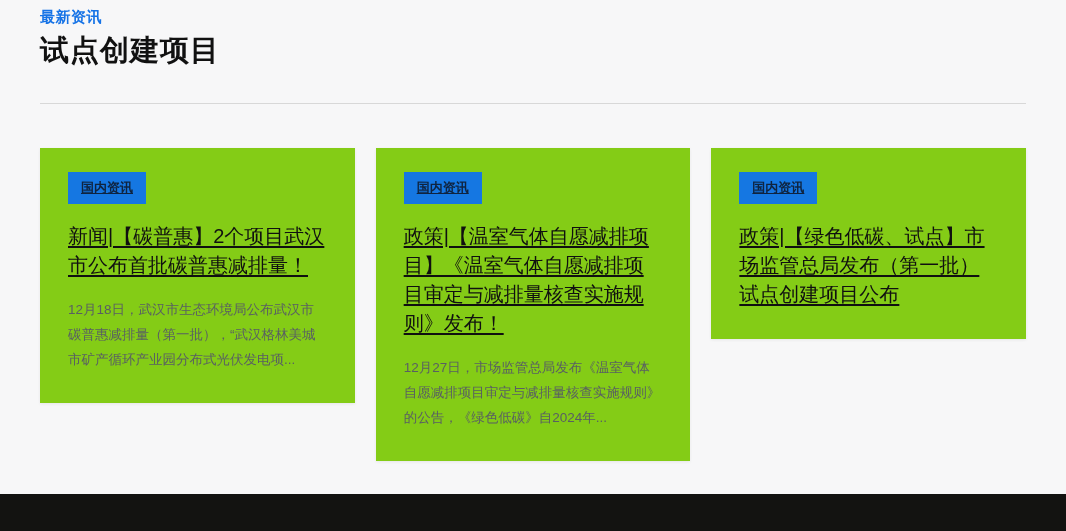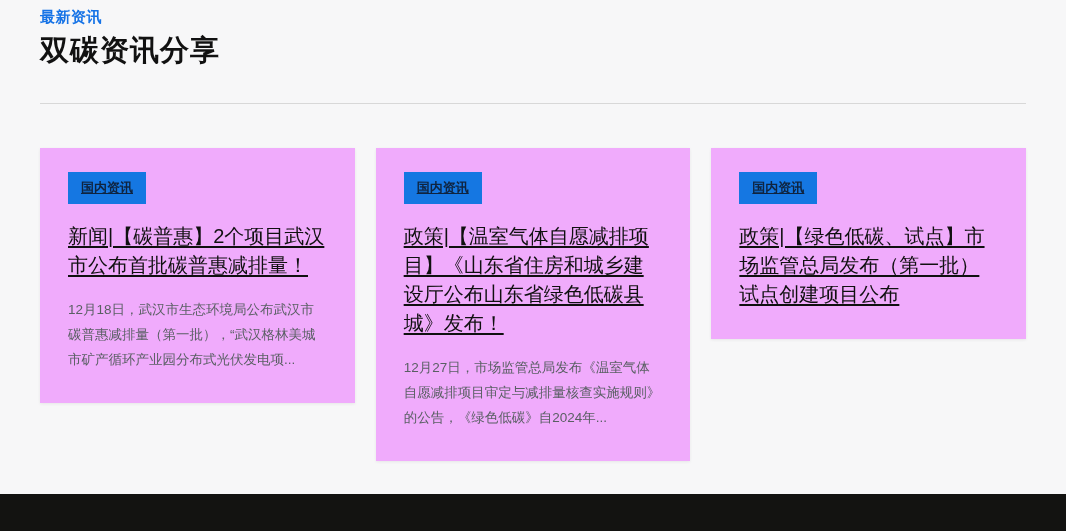--- a/index.html
+++ b/index.html
@@ -29,21 +29,21 @@
     margin: 32px 0 0 0;
   }
   .cards {
     margin-top: 44px;
     display: flex;
     gap: 21px;
     align-items: flex-start;
   }
   .card {
     width: 316px;
-    background: #f0abfc;
+    background: #84cc16;
     box-shadow: 0 1px 3px rgba(0,0,0,0.07);
     padding: 24px 28px 30px 28px;
     cursor: pointer;
   }
   .badge {
     display: inline-block;
     background: #1577e2;
     padding: 6px 13px 7px 13px;
   }
   .badge span {
@@ -74,38 +74,38 @@
     width: 1066px;
     height: 37px;
     background: #131311;
   }
 </style>
 </head>
 <body>
 
 <div class="section">
   <div class="eyebrow">最新资讯</div>
-  <h1 class="page-title">双碳资讯分享</h1>
+  <h1 class="page-title">试点创建项目</h1>
   <hr class="divider">
 
   <div class="cards">
 
     <div class="card">
       <div class="badge">
         <span>国内资讯</span>
       </div>
       <div class="card-title">新闻|【碳普惠】2个项目武汉市公布首批碳普惠减排量！</div>
       <div class="card-excerpt">12月18日，武汉市生态环境局公布武汉市碳普惠减排量（第一批），“武汉格林美城市矿产循环产业园分布式光伏发电项...</div>
     </div>
 
     <div class="card">
       <div class="badge">
         <span>国内资讯</span>
       </div>
-      <div class="card-title">政策|【温室气体自愿减排项目】《山东省住房和城乡建设厅公布山东省绿色低碳县城》发布！</div>
+      <div class="card-title">政策|【温室气体自愿减排项目】《温室气体自愿减排项目审定与减排量核查实施规则》发布！</div>
       <div class="card-excerpt">12月27日，市场监管总局发布《温室气体自愿减排项目审定与减排量核查实施规则》的公告，《绿色低碳》自2024年...</div>
     </div>
 
     <div class="card">
       <div class="badge">
         <span>国内资讯</span>
       </div>
       <div class="card-title">政策|【绿色低碳、试点】市场监管总局发布（第一批）试点创建项目公布</div>
     </div>
 

